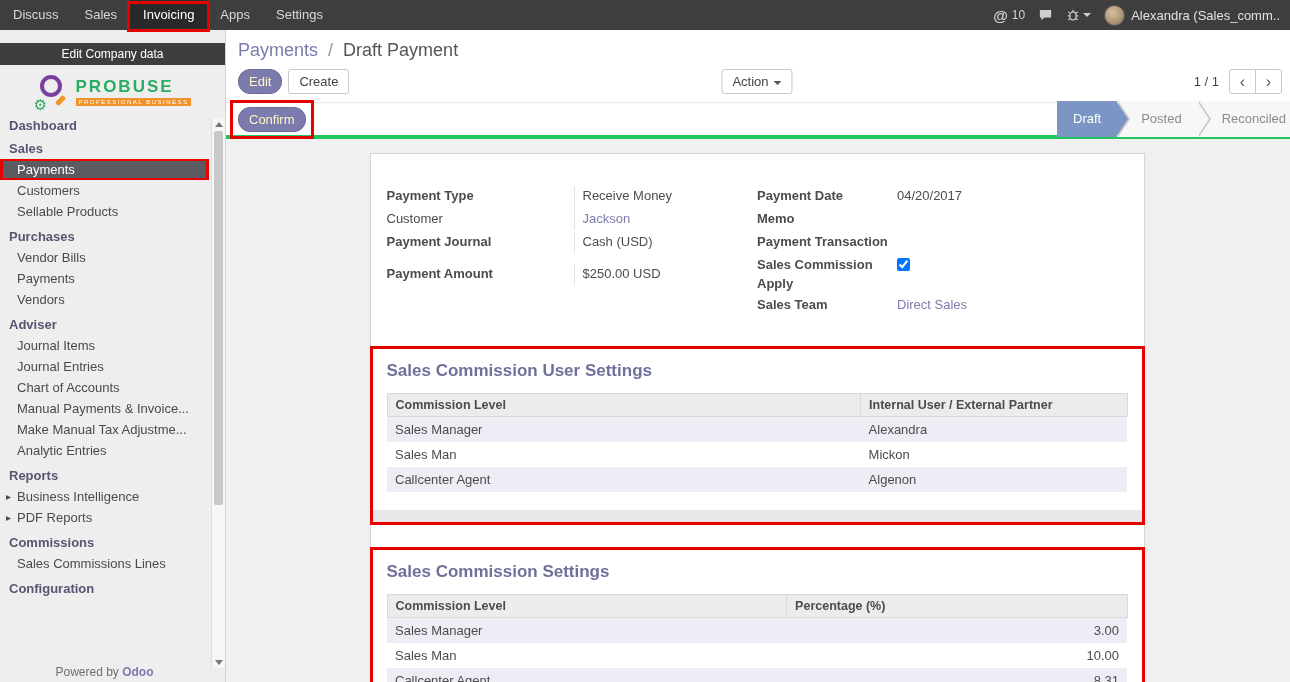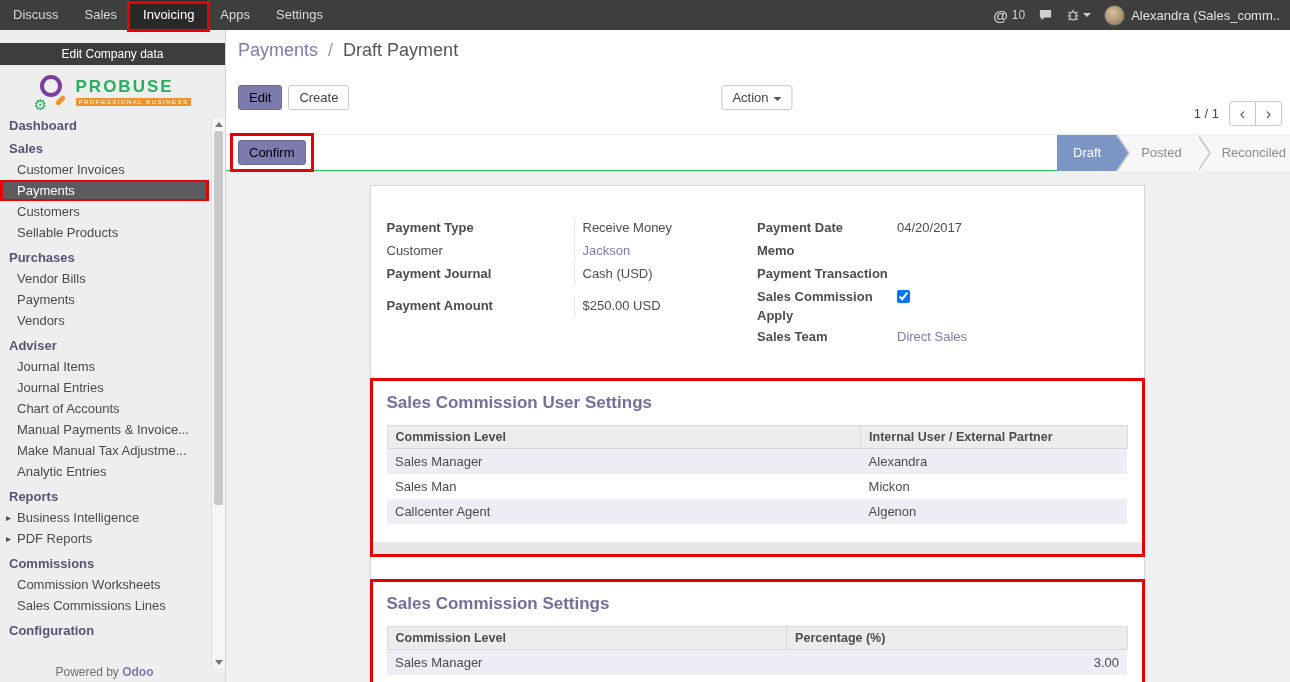--- a/index.html
+++ b/index.html
@@ -125,39 +125,39 @@
 
   .button-row {
     background: #fff; padding: 4px 8px 8px 14px; display: flex; align-items: center;
     position: relative;
   }
   .btn {
     font-size: 13px; padding: 3px 10px; border-radius: 3px;
     border: 1px solid #c9c9c9; background: #fff; color: #444; cursor: pointer;
     line-height: 17px;
   }
-  .btn-primary { background: #7c7bad; border-color: #6b6a92; color: #000000; }
+  .btn-primary { background: #7c7bad; border-color: #6b6a92; color: #fef9c3; border-radius: 12px; }
   .btn + .btn { margin-left: 6px; }
   .action-wrap { position: absolute; left: 50%; transform: translateX(-50%); }
   .dd-caret {
     width: 0; height: 0; display: inline-block; margin-left: 5px; vertical-align: middle;
     border-left: 4px solid transparent; border-right: 4px solid transparent;
     border-top: 4px solid #555;
   }
-  .pager { margin-left: auto; display: flex; align-items: center; gap: 10px; color: #444; margin-top: 32px; }
+  .pager { margin-left: auto; display: flex; align-items: center; gap: 10px; color: #444; }
   .pager-btns { display: flex; }
   .pg-btn {
     width: 27px; height: 25px; border: 1px solid #c9c9c9; background: #fff;
     color: #555; font-size: 16px; line-height: 22px; text-align: center; cursor: pointer;
   }
   .pg-prev { border-radius: 3px 0 0 3px; }
   .pg-next { border-radius: 0 3px 3px 0; margin-left: -1px; }
 
   .status-row {
-    background: #fff; border-top: 1px solid #ebebeb; border-bottom: 1px solid #22c55e;
+    background: #fff; border-top: 1px solid #ebebeb; border-bottom: 4px solid #22c55e;
     display: flex; align-items: center; height: 37px; padding-left: 14px;
   }
   .statusbar { margin-left: auto; display: flex; align-items: stretch; height: 36px; }
   .sb-item {
     position: relative; line-height: 36px; padding: 0 16px 0 24px;
     background: #f7f7f7; color: #8b8b8b; font-size: 13px; cursor: pointer;
     white-space: nowrap;
   }
   .sb-item:first-child { padding-left: 16px; }
   .sb-item:last-child { padding-right: 4px; }
@@ -258,21 +258,20 @@
     <div class="logo-text">
       <div class="logo-title">PROBUSE</div>
       <div class="logo-subtitle">PROFESSIONAL BUSINESS</div>
     </div>
   </div>
 
   <nav class="menu">
     <div class="menu-heading">Dashboard</div>
     <div class="menu-heading">Sales</div>
     <div class="menu-section">
-      <div class="menu-item">Customer Invoices</div>
       <div class="menu-item selected rframe rf-sidebar">Payments</div>
       <div class="menu-item">Customers</div>
       <div class="menu-item">Sellable Products</div>
     </div>
     <div class="menu-heading">Purchases</div>
     <div class="menu-section">
       <div class="menu-item">Vendor Bills</div>
       <div class="menu-item">Payments</div>
       <div class="menu-item">Vendors</div>
     </div>
@@ -285,21 +284,20 @@
       <div class="menu-item">Make Manual Tax Adjustme...</div>
       <div class="menu-item">Analytic Entries</div>
     </div>
     <div class="menu-heading">Reports</div>
     <div class="menu-section">
       <div class="menu-item has-caret">Business Intelligence</div>
       <div class="menu-item has-caret">PDF Reports</div>
     </div>
     <div class="menu-heading">Commissions</div>
     <div class="menu-section">
-      <div class="menu-item">Commission Worksheets</div>
       <div class="menu-item">Sales Commissions Lines</div>
     </div>
     <div class="menu-heading">Configuration</div>
   </nav>
 
   <div class="powered">
     <span>Powered by</span>
     <span class="brand">Odoo</span>
   </div>
 

